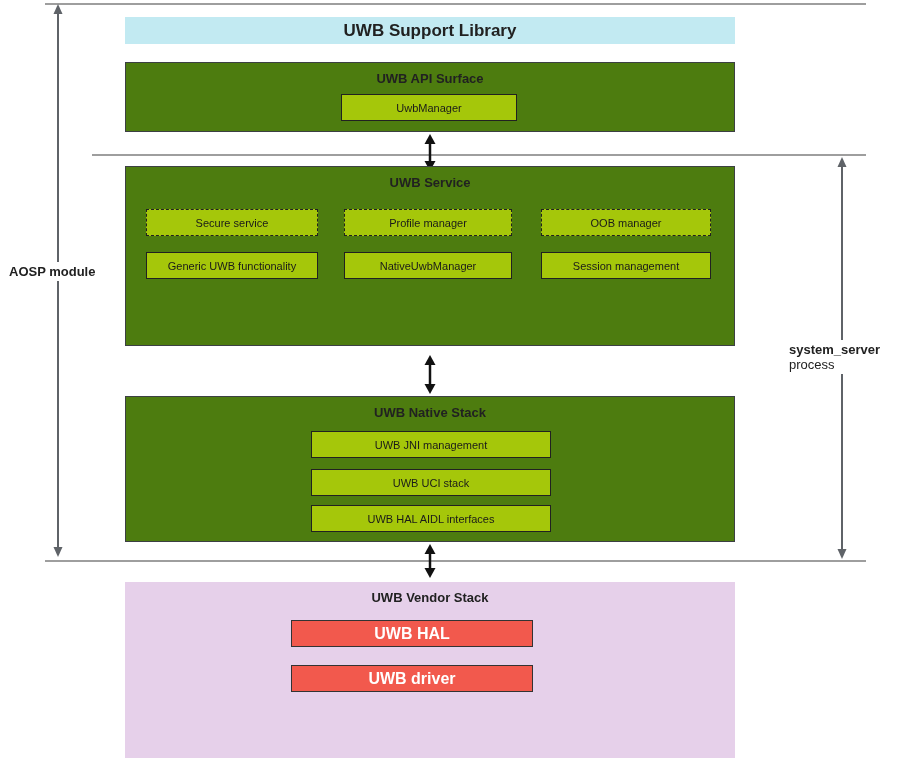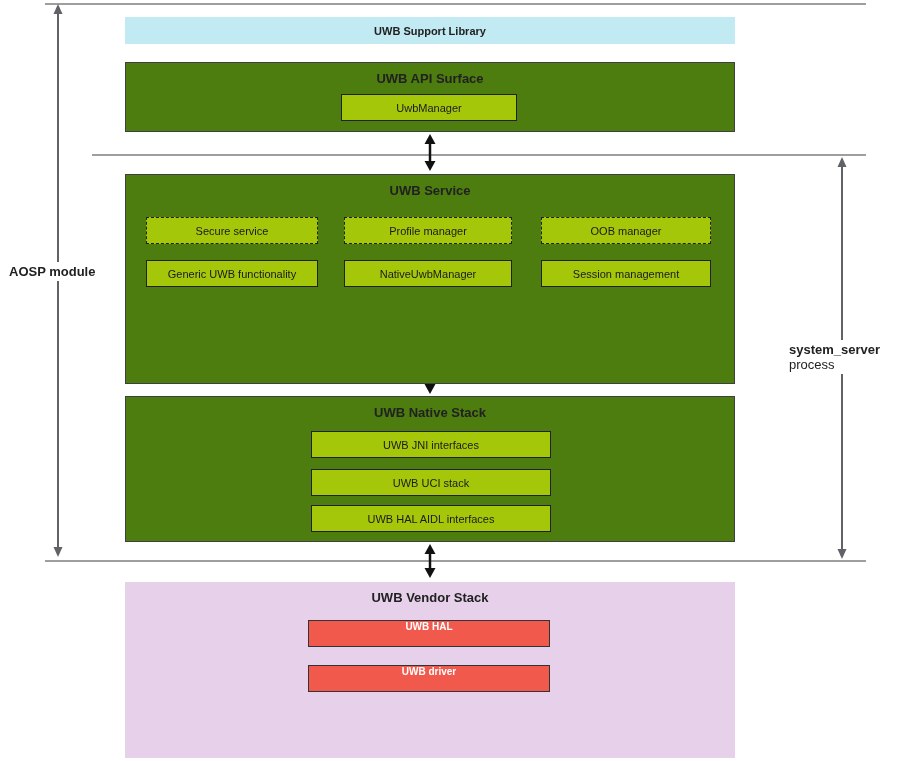--- a/index.html
+++ b/index.html
@@ -10,34 +10,34 @@
   .lines-svg{position:absolute;left:0;top:0;width:898px;height:761px;}
   .layer{position:absolute;left:125px;width:610px;box-sizing:border-box;}
   .cyan{background:#4d7c0f;}
   .bordered{border:1px solid #3c4043;}
   .layer-title{
     position:absolute;left:0;right:0;top:8px;text-align:center;
     font-weight:bold;font-size:13px;color:#212121;
   }
   .support-bar{
     top:17px;height:27px;background:#c2eaf2;display:flex;align-items:center;justify-content:center;
-    font-weight:bold;font-size:11px;
+    font-weight:bold;font-size:17px;
   }
   .greenbox{
     position:absolute;box-sizing:border-box;height:27px;
     background:#a5c70a;border:1px solid #212121;
     display:flex;align-items:center;justify-content:center;
     font-size:11px;color:#1a1a1a;
   }
   .dashedbox{border:1px dashed #212121;}
   .redbox{
-    position:absolute;box-sizing:border-box;height:27px;left:183px;width:242px;
+    position:absolute;box-sizing:border-box;height:27px;left:166px;width:242px;
     background:#f2594d;border:1px solid #333333;
-    display:flex;justify-content:center;
-    font-size:10px;font-weight:bold;color:#ffffff;
+    display:flex;align-items:center;justify-content:center;
+    font-size:16px;font-weight:bold;color:#ffffff;
   }
   .side-label{
     position:absolute;background:#ffffff;font-size:13px;line-height:15px;
     padding:2px 3px;color:#212121;
   }
   .side-label .bold{font-weight:bold;}
 </style>
 </head>
 <body>
 
@@ -94,21 +94,21 @@
     <span>UWB Support Library</span>
   </div>
 
   <div class="layer cyan bordered" style="top:62px;height:70px;">
     <div class="layer-title">UWB API Surface</div>
     <div class="greenbox" style="left:215px;top:31px;width:176px;">
       <span>UwbManager</span>
     </div>
   </div>
 
-  <div class="layer cyan bordered" style="top:174px;height:210px;">
+  <div class="layer cyan bordered" style="top:166px;height:180px;">
     <div class="layer-title">UWB Service</div>
 
     <div class="greenbox dashedbox" style="left:20px;top:42px;width:172px;">
       <span>Secure service</span>
     </div>
     <div class="greenbox dashedbox" style="left:218px;top:42px;width:168px;">
       <span>Profile manager</span>
     </div>
     <div class="greenbox dashedbox" style="left:415px;top:42px;width:170px;">
       <span>OOB manager</span>
@@ -122,21 +122,21 @@
     </div>
     <div class="greenbox" style="left:415px;top:85px;width:170px;">
       <span>Session management</span>
     </div>
 
   </div>
 
   <div class="layer cyan bordered" style="top:396px;height:146px;">
     <div class="layer-title">UWB Native Stack</div>
     <div class="greenbox" style="left:185px;top:34px;width:240px;">
-      <span>UWB JNI interfaces</span>
+      <span>UWB JNI management</span>
     </div>
     <div class="greenbox" style="left:185px;top:72px;width:240px;">
       <span>UWB UCI stack</span>
     </div>
     <div class="greenbox" style="left:185px;top:108px;width:240px;">
       <span>UWB HAL AIDL interfaces</span>
     </div>
   </div>
 
   <div class="layer" style="top:582px;height:176px;background:#e6d0ea;">

